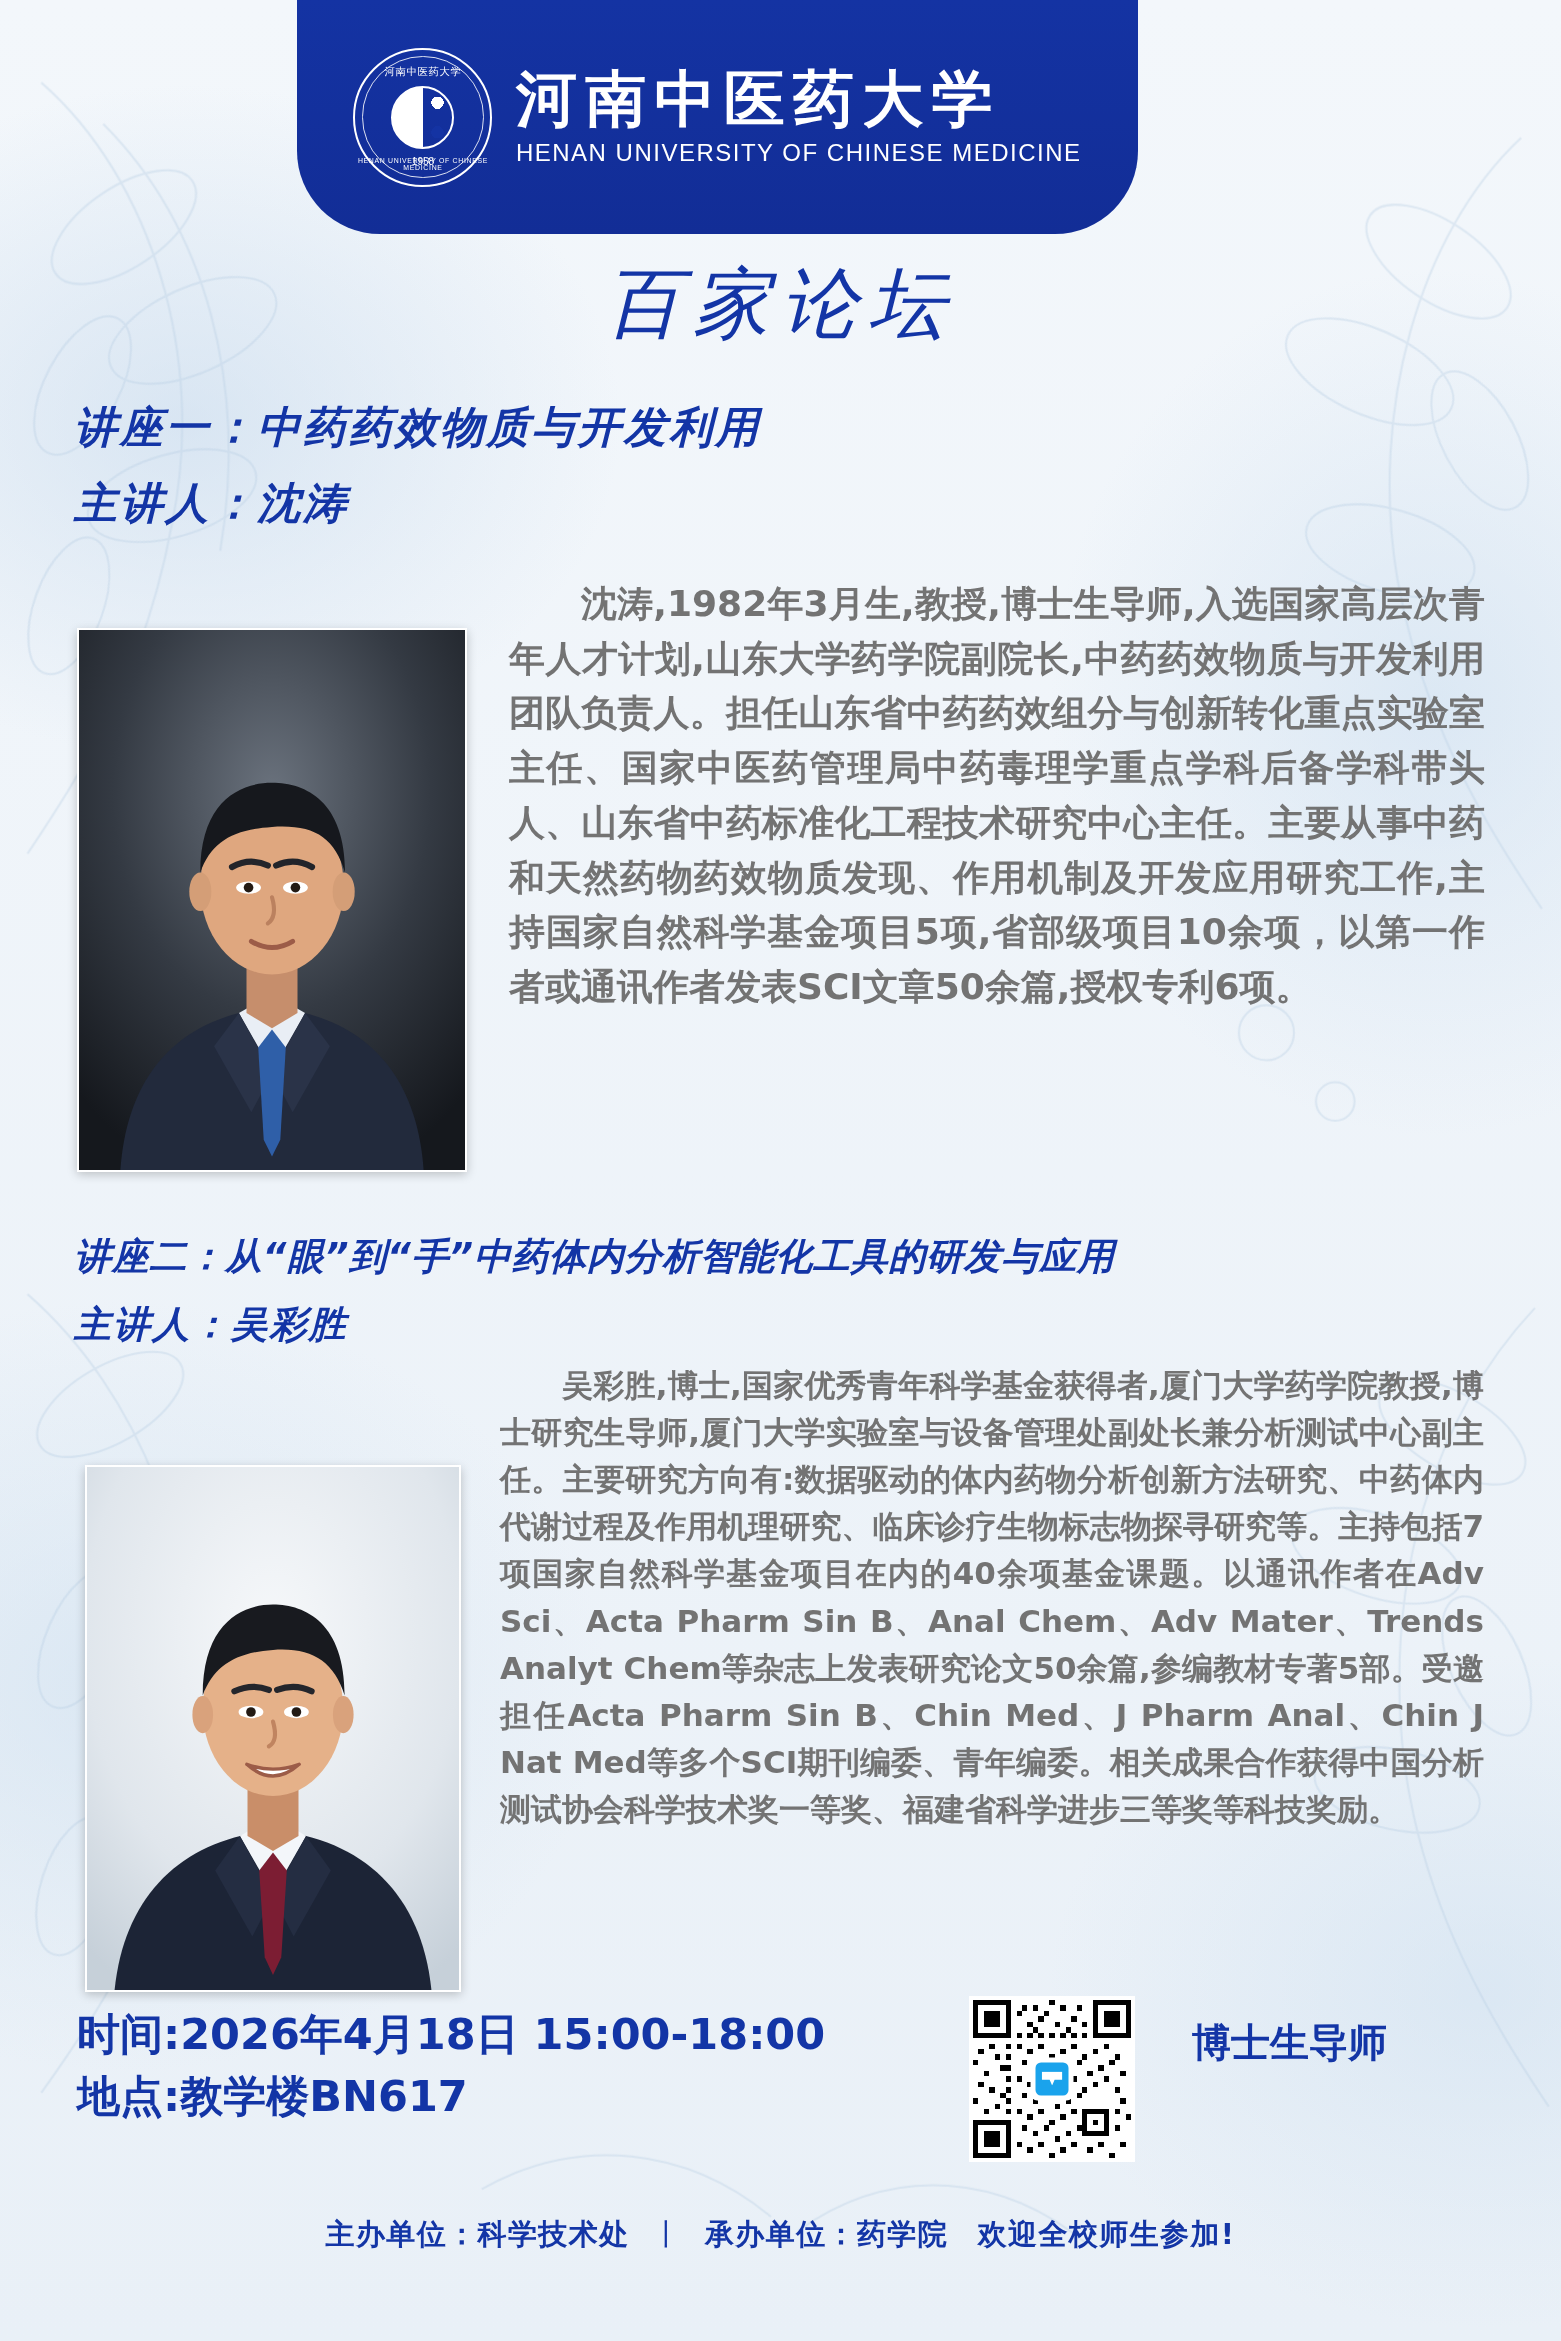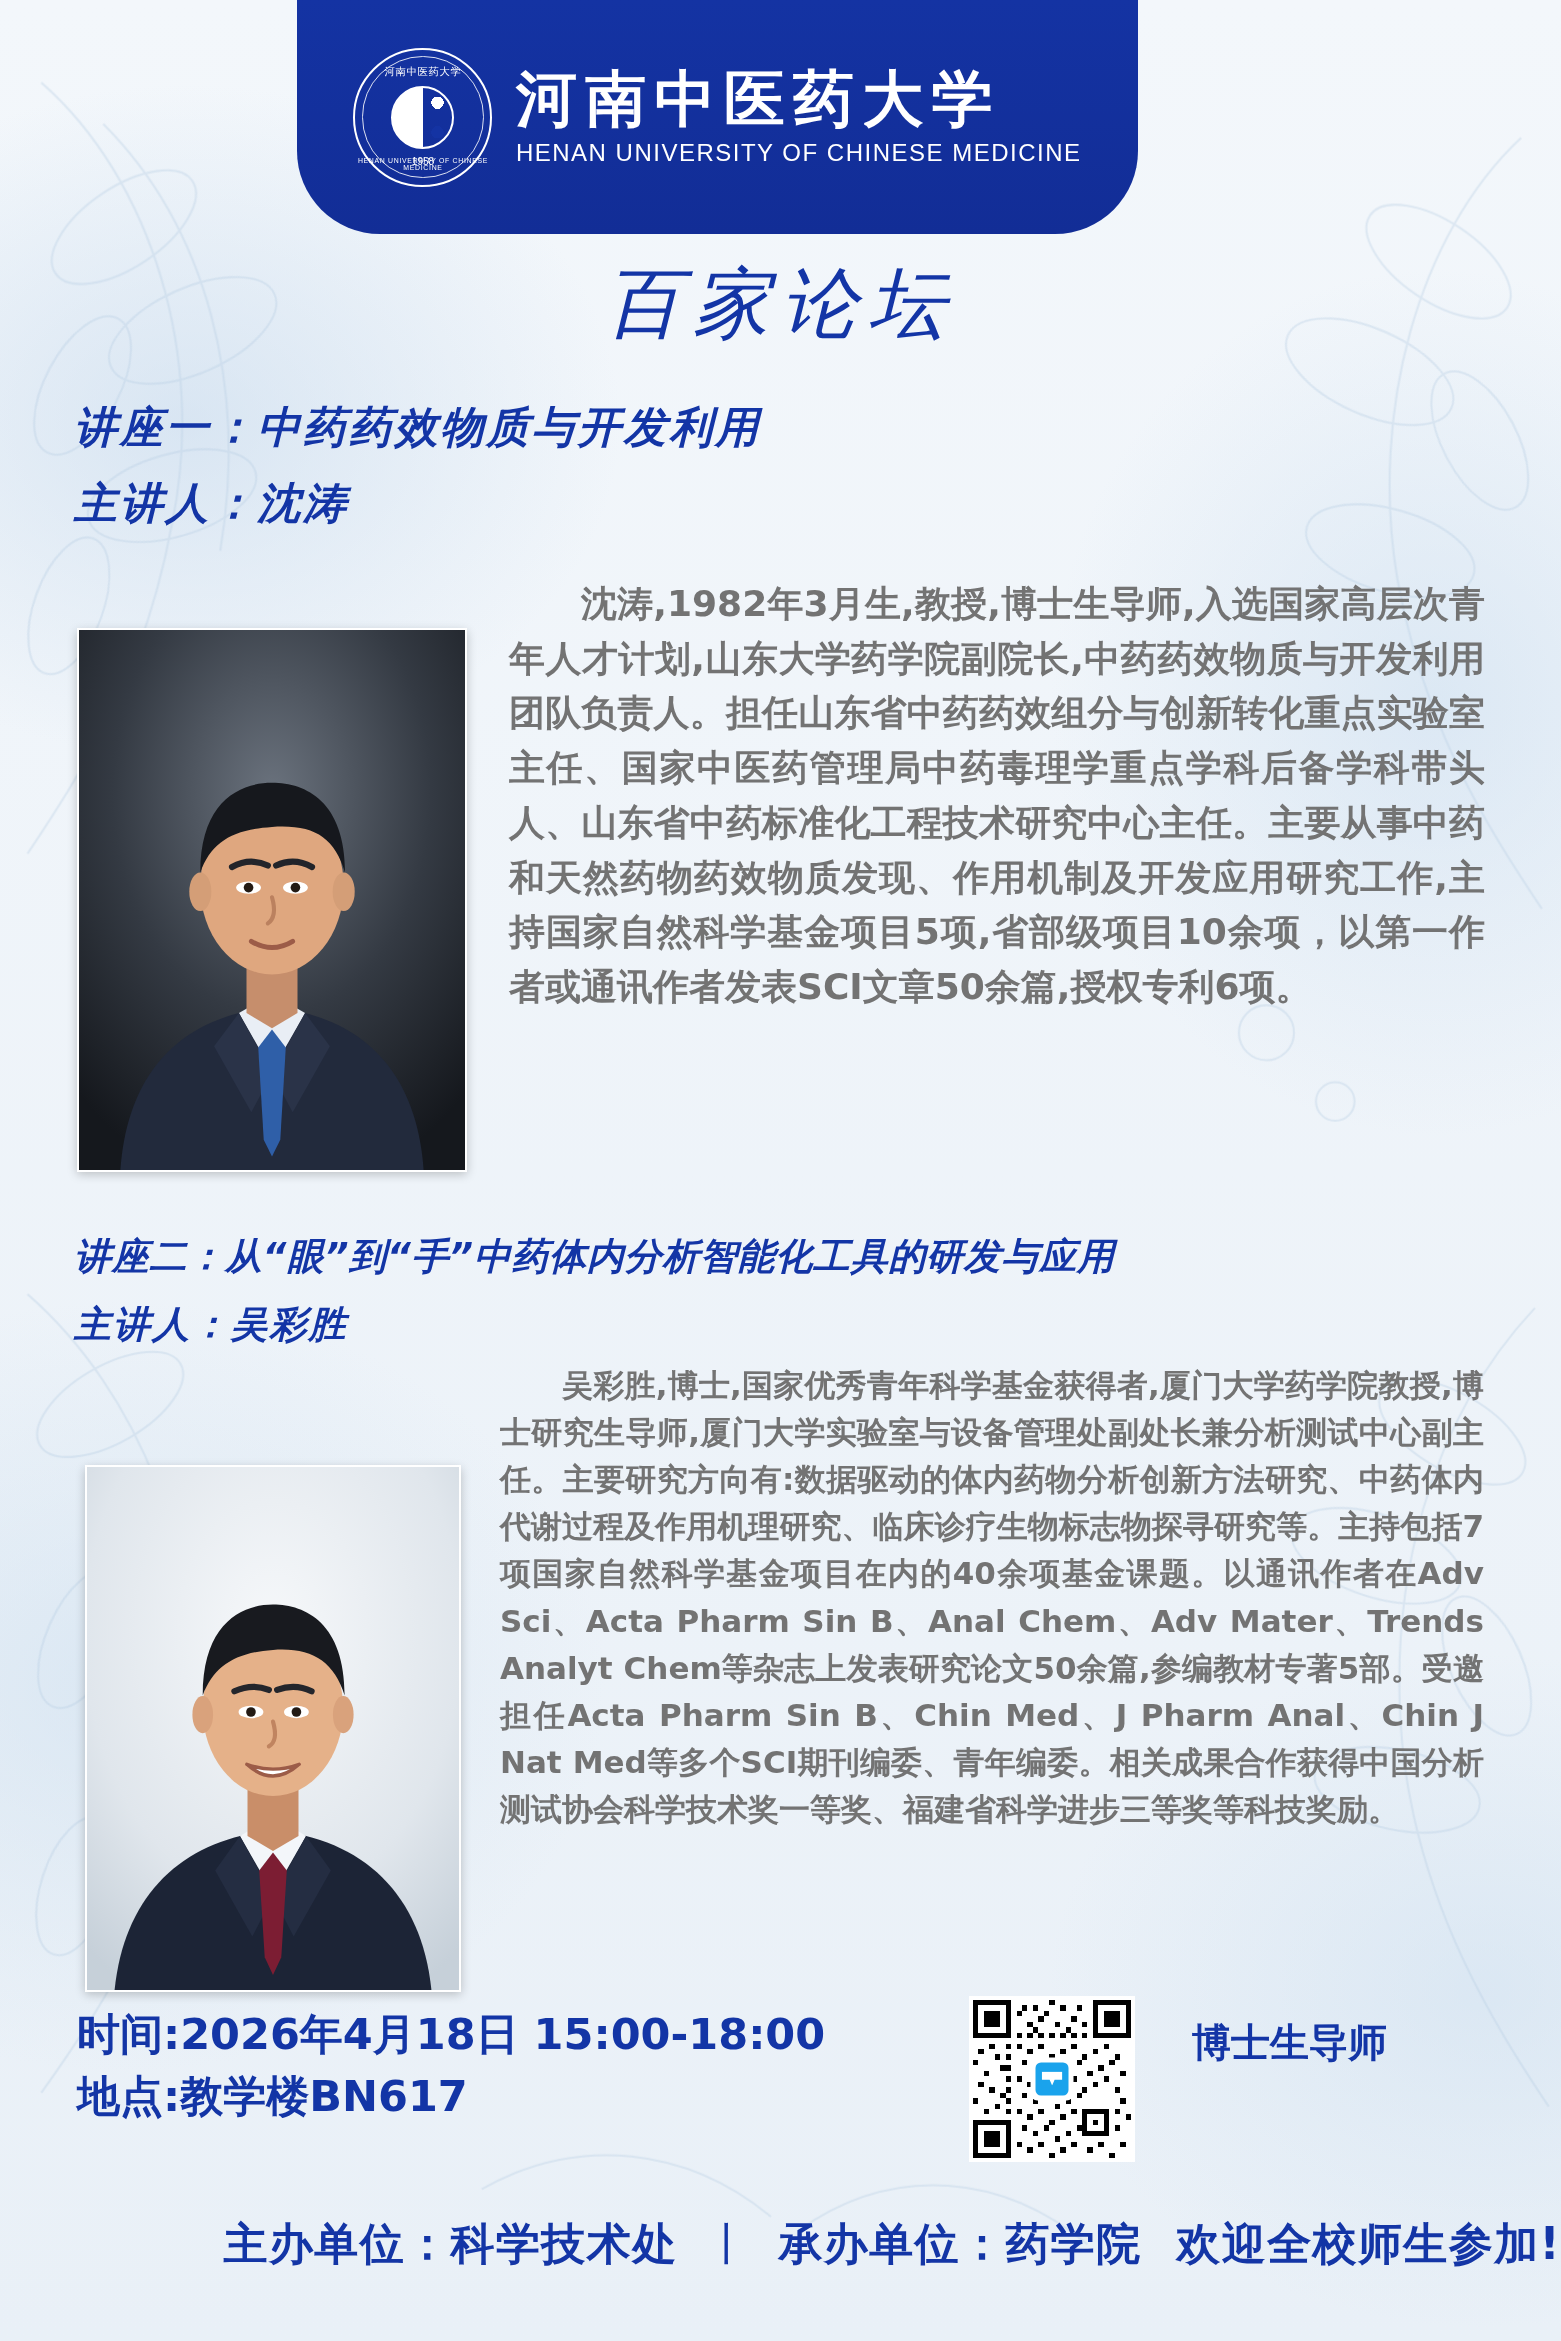--- a/index.html
+++ b/index.html
@@ -278,25 +278,25 @@
     font-size: 39px;
     line-height: 1.5;
     white-space: nowrap;
   }
 
   .organizers {
     position: absolute;
     left: 0;
     right: 0;
     top: 2215px;
-    text-align: right;
+    text-align: center;
     color: #1335a6;
     font-family: "DejaVu Sans", "Liberation Sans", sans-serif;
     font-weight: bold;
-    font-size: 44px;
+    font-size: 29px;
     letter-spacing: 1.4px;
     white-space: nowrap;
   }
   .org-sep { padding: 0 11px; font-weight: normal; }
 </style>
 </head>
 <body>
 
 <div id="bg-decor">
   <svg viewBox="0 0 2268 3402" preserveAspectRatio="none" aria-hidden="true">

